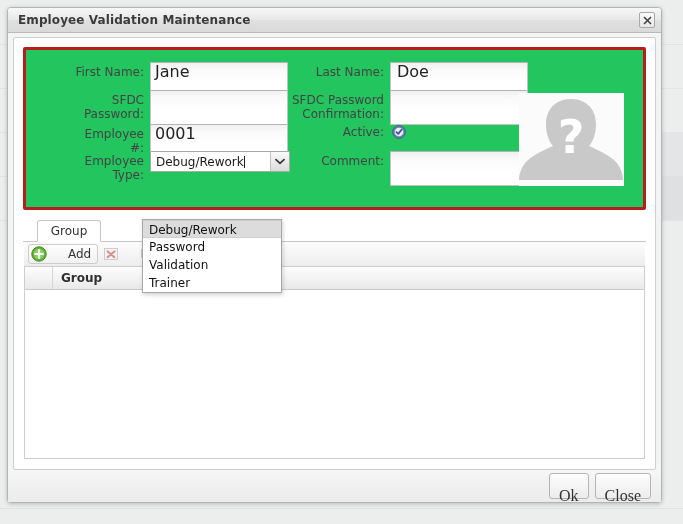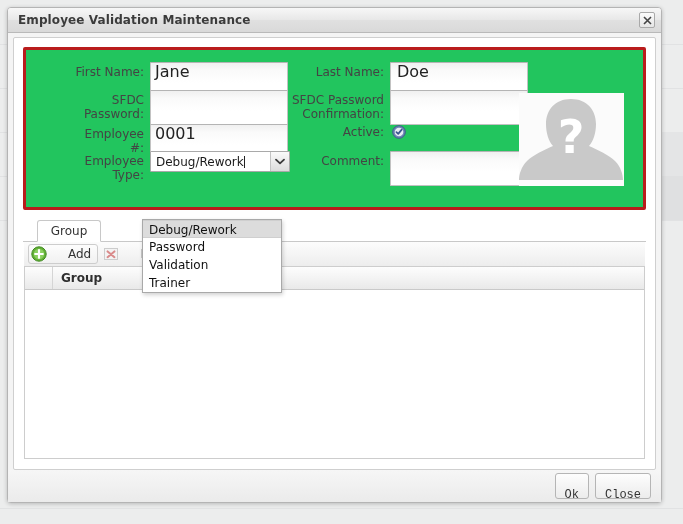--- a/index.html
+++ b/index.html
@@ -251,22 +251,22 @@
     gap: 6px;
     background: linear-gradient(to bottom, #f6f6f6, #ebebeb);
   }
   .btn {
     min-width: 26px;
     height: 21px;
     padding: 12px 9px;
     border: 1px solid #b5b5b5;
     border-radius: 3px;
     background: linear-gradient(to bottom, #fdfdfd, #ececec);
-    font-size: 12px;
-    font-family: Liberation Mono, monospace;
+    font-size: 16px;
+    font-family: Liberation Serif, serif;
     color: #333;
     cursor: pointer;
     line-height: 19px;
   }
 </style>
 </head>
 <body>
 
 <div id="backdrop">
   <div class="bg-row" style="top:44px;"></div>

